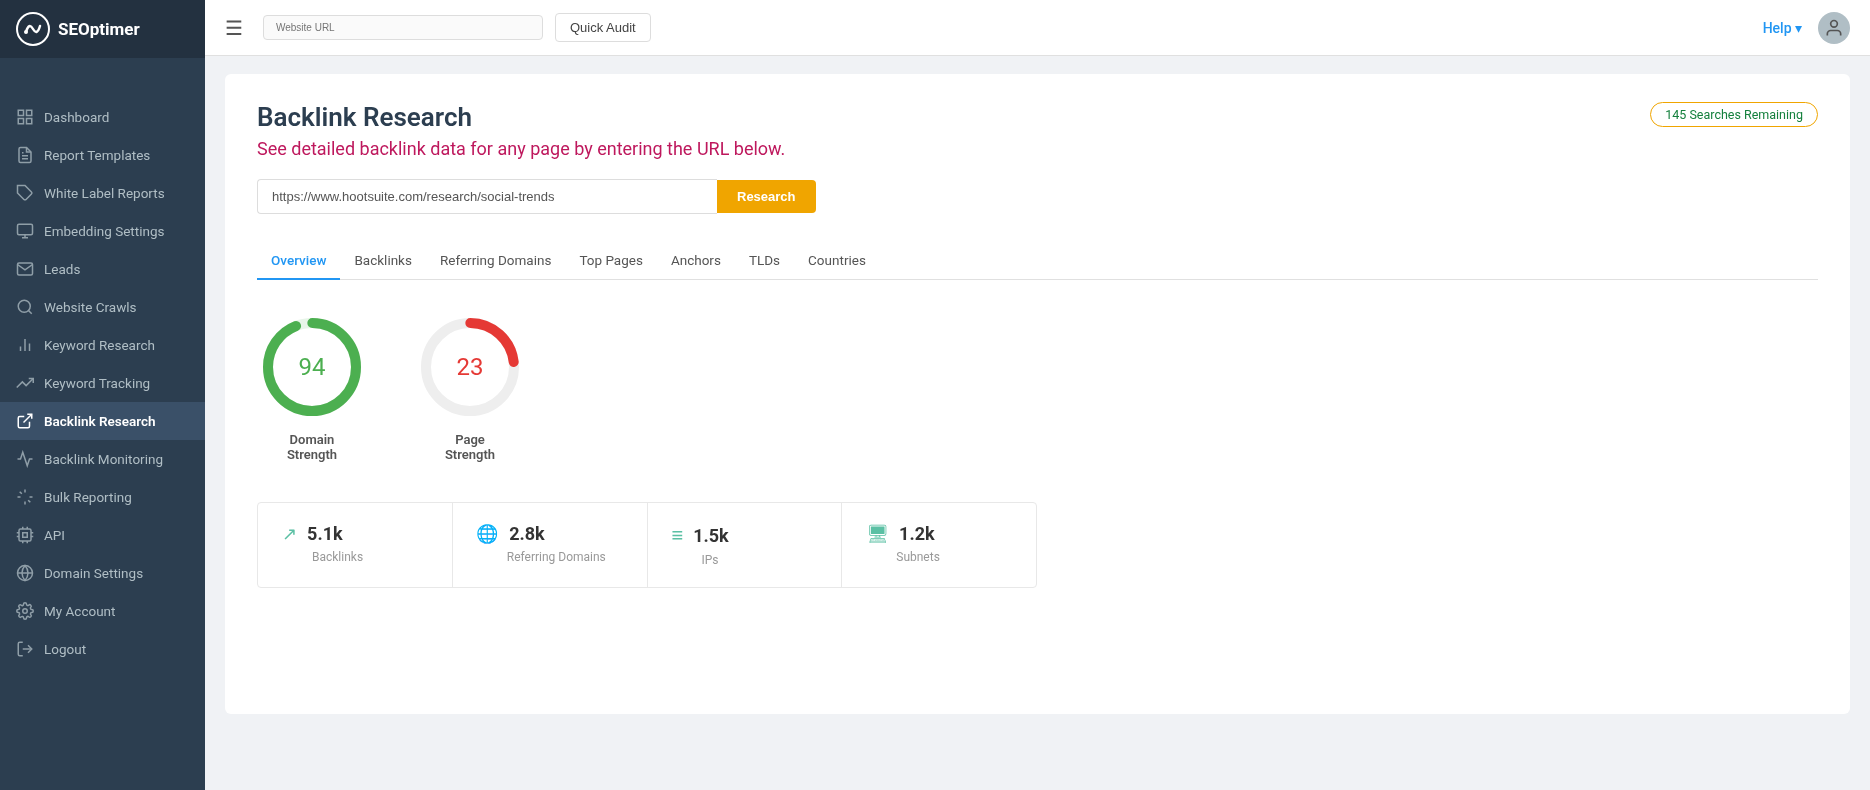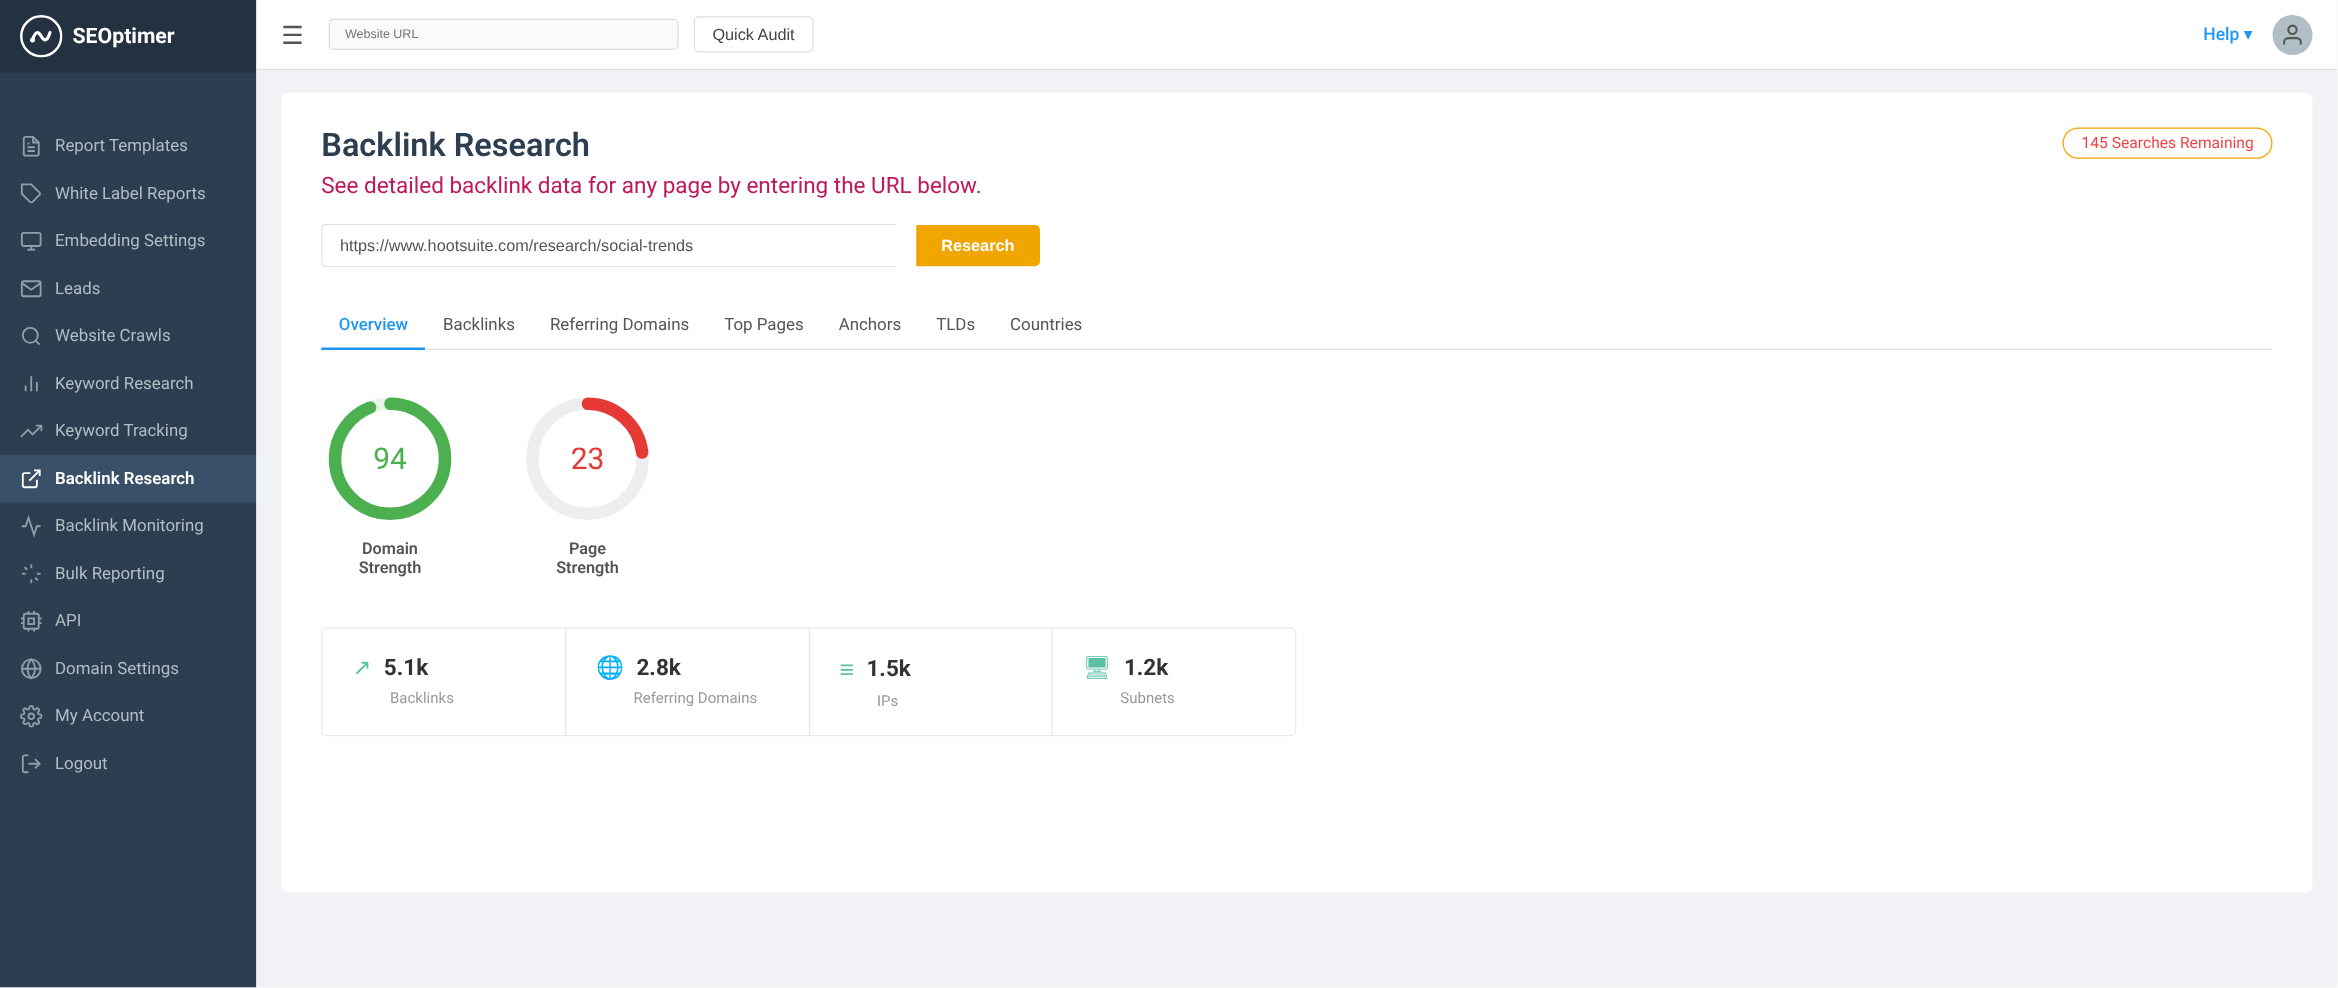--- a/index.html
+++ b/index.html
@@ -144,32 +144,32 @@
     .page-subtitle {
       font-size: 18px;
       color: #be185d;
       margin-bottom: 20px;
     }
     .searches-remaining {
       position: absolute;
       top: 28px;
       right: 32px;
       border: 1px solid #f0a500;
-      color: #ef4444;
+      color: #15803d;
       border-radius: 20px;
       padding: 4px 14px;
       font-size: 12.5px;
       cursor: pointer;
     }
 
     
     .search-row {
       display: flex;
       align-items: center;
-      gap: 16px;
+      gap: 0;
       margin-bottom: 28px;
       max-width: 700px;
     }
     .url-input {
       border: 1px solid #ddd;
       border-right: none;
       border-radius: 4px 0 0 4px;
       padding: 9px 14px;
       font-size: 13px;
       width: 460px;
@@ -289,20 +289,29 @@
   <div class="sidebar-logo">
     <svg class="logo-icon" viewBox="0 0 34 34" fill="none">
       <circle cx="17" cy="17" r="16" stroke="#fff" stroke-width="2"></circle>
       <path d="M10 20 Q13 10 17 17 Q21 24 24 14" stroke="#fff" stroke-width="2.5" fill="none" stroke-linecap="round"></path>
       <circle cx="10" cy="20" r="2" fill="#fff"></circle>
     </svg>
     <span class="logo-text">SEOptimer</span>
   </div>
   <div class="sidebar-nav">
 
+    <div class="nav-item">
+      <svg class="nav-icon" viewBox="0 0 24 24" fill="none" stroke="currentColor" stroke-width="2">
+          <rect x="3" y="3" width="7" height="7"></rect>
+          <rect x="14" y="3" width="7" height="7"></rect>
+          <rect x="3" y="14" width="7" height="7"></rect>
+          <rect x="14" y="14" width="7" height="7"></rect>
+        </svg>
+      <span>Dashboard</span>
+    </div>
 
     <div class="nav-item">
       <svg class="nav-icon" viewBox="0 0 24 24" fill="none" stroke="currentColor" stroke-width="2">
           <path d="M14 2H6a2 2 0 0 0-2 2v16a2 2 0 0 0 2 2h12a2 2 0 0 0 2-2V8z"></path>
           <polyline points="14 2 14 8 20 8"></polyline>
           <line x1="16" y1="13" x2="8" y2="13"></line>
           <line x1="16" y1="17" x2="8" y2="17"></line>
           <polyline points="10 9 9 9 8 9"></polyline>
         </svg>
       <span>Report Templates</span>

